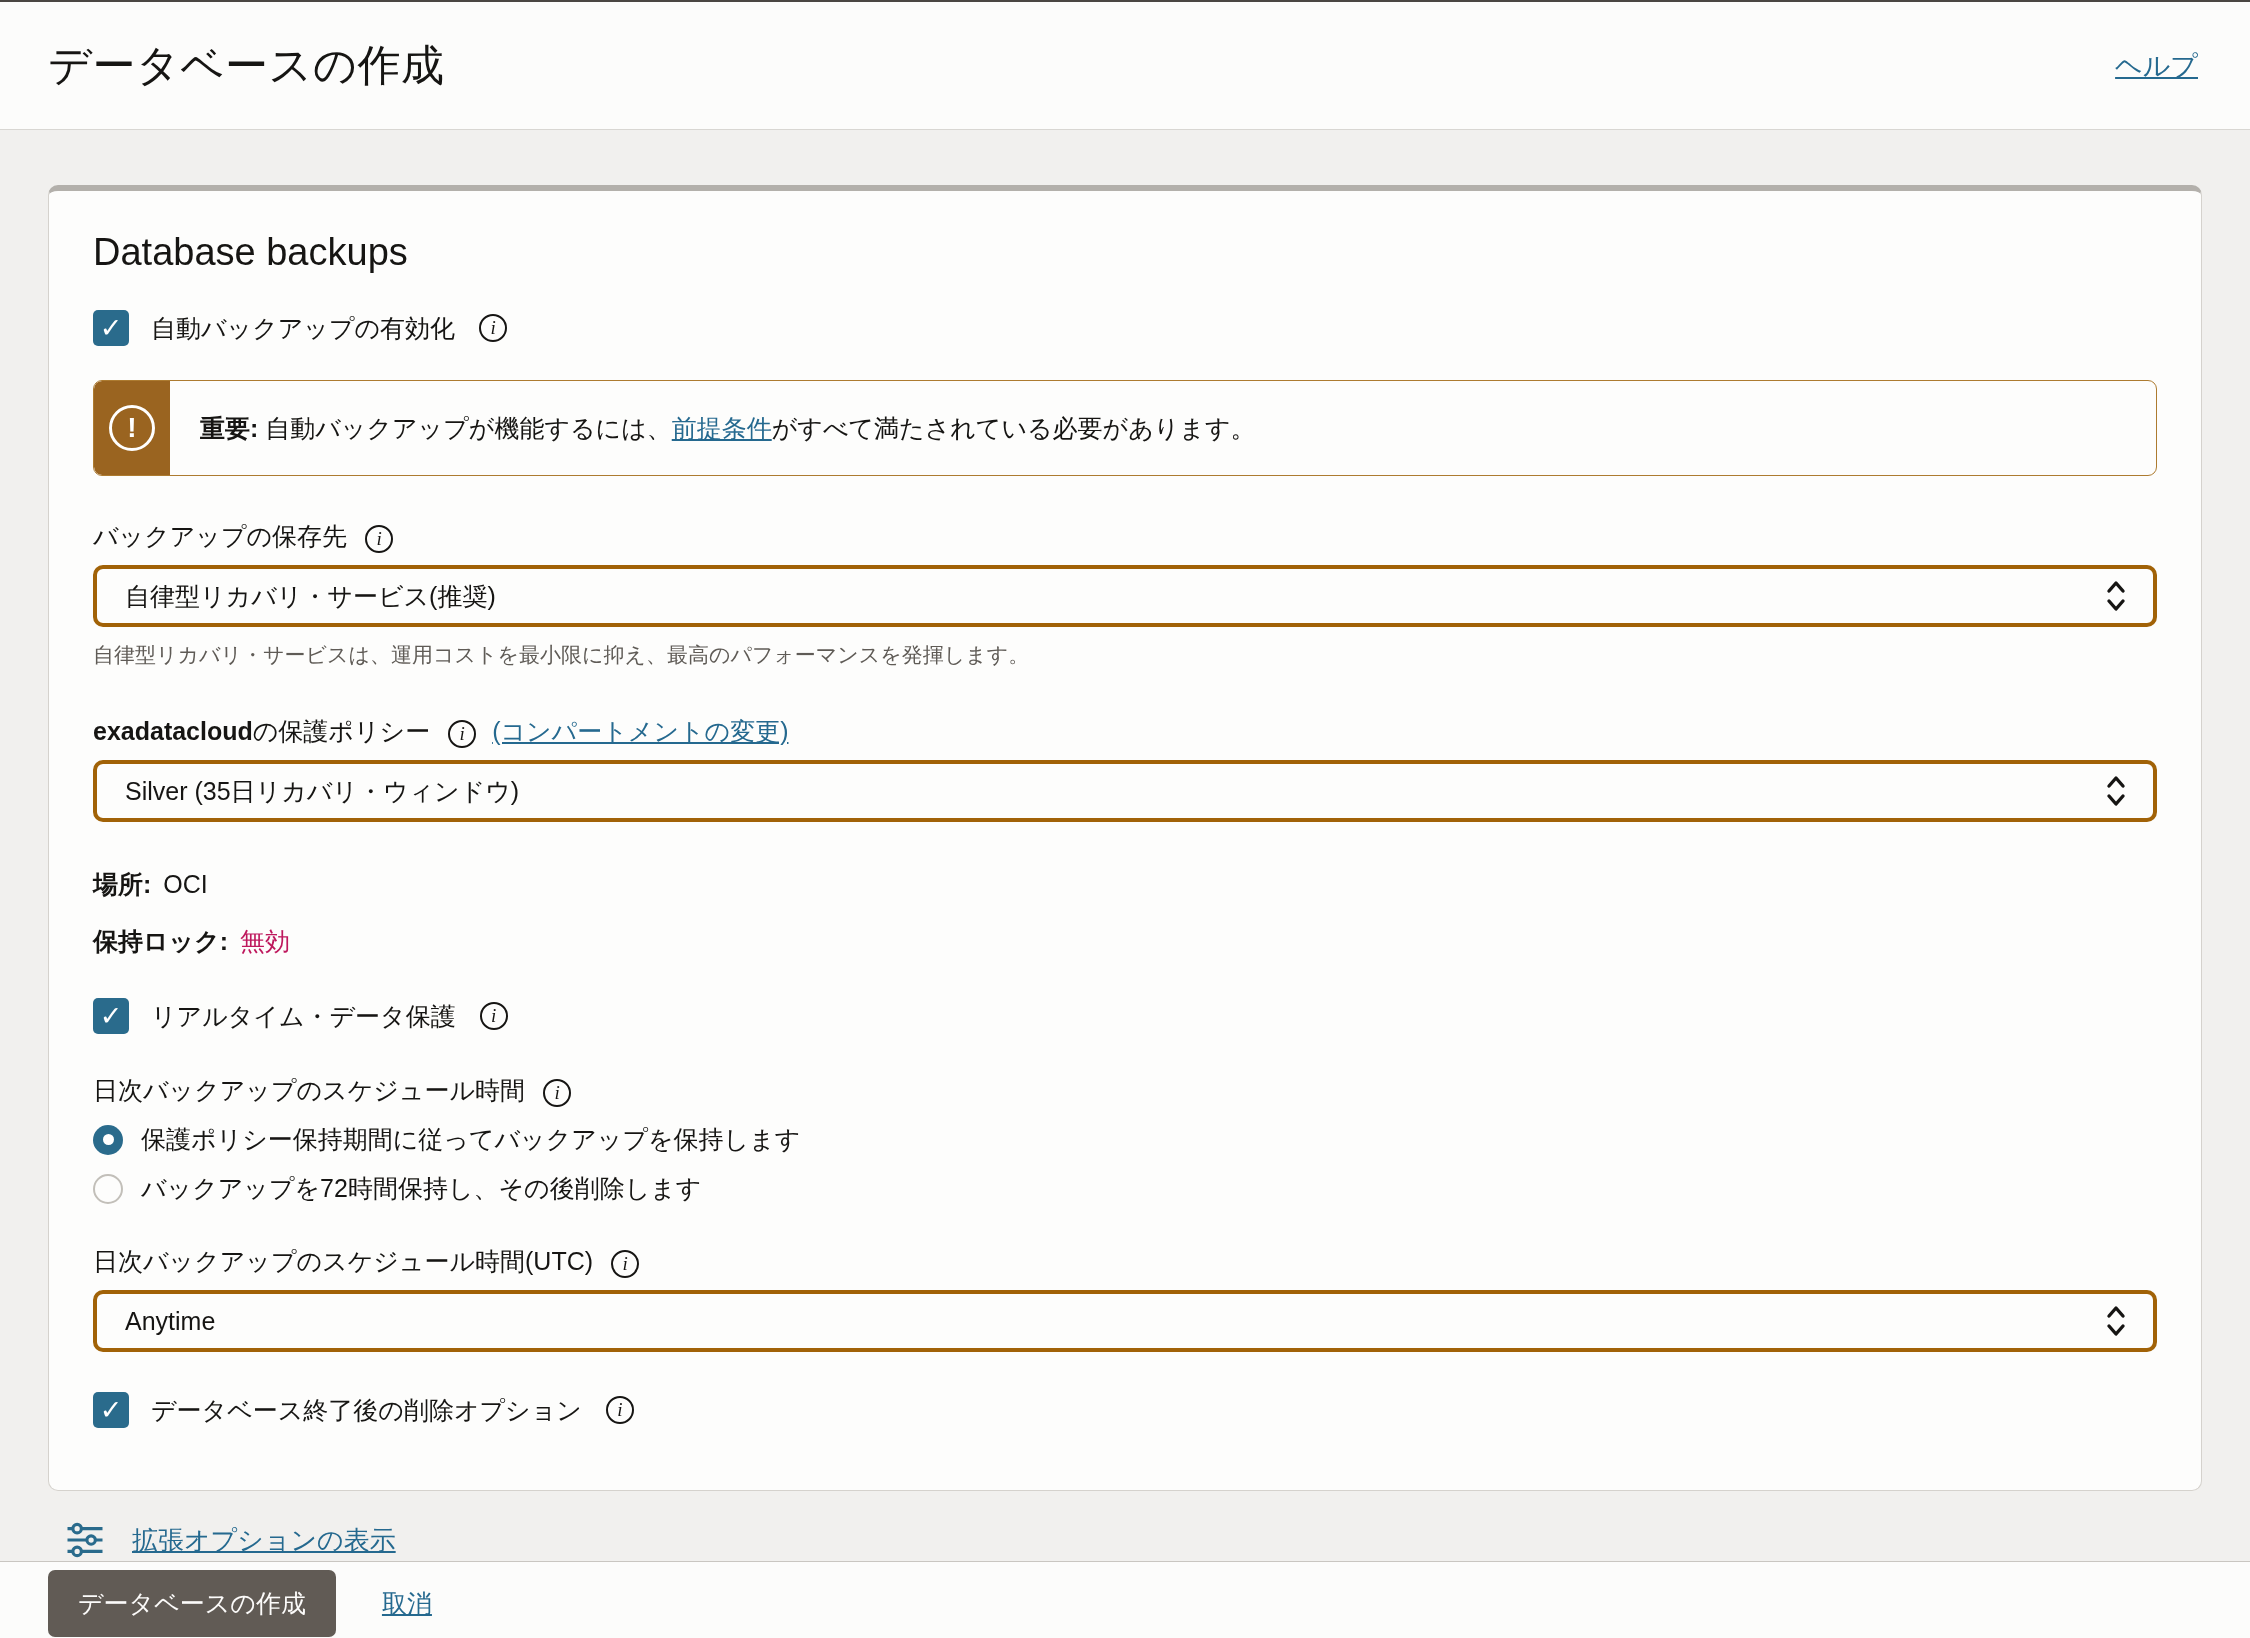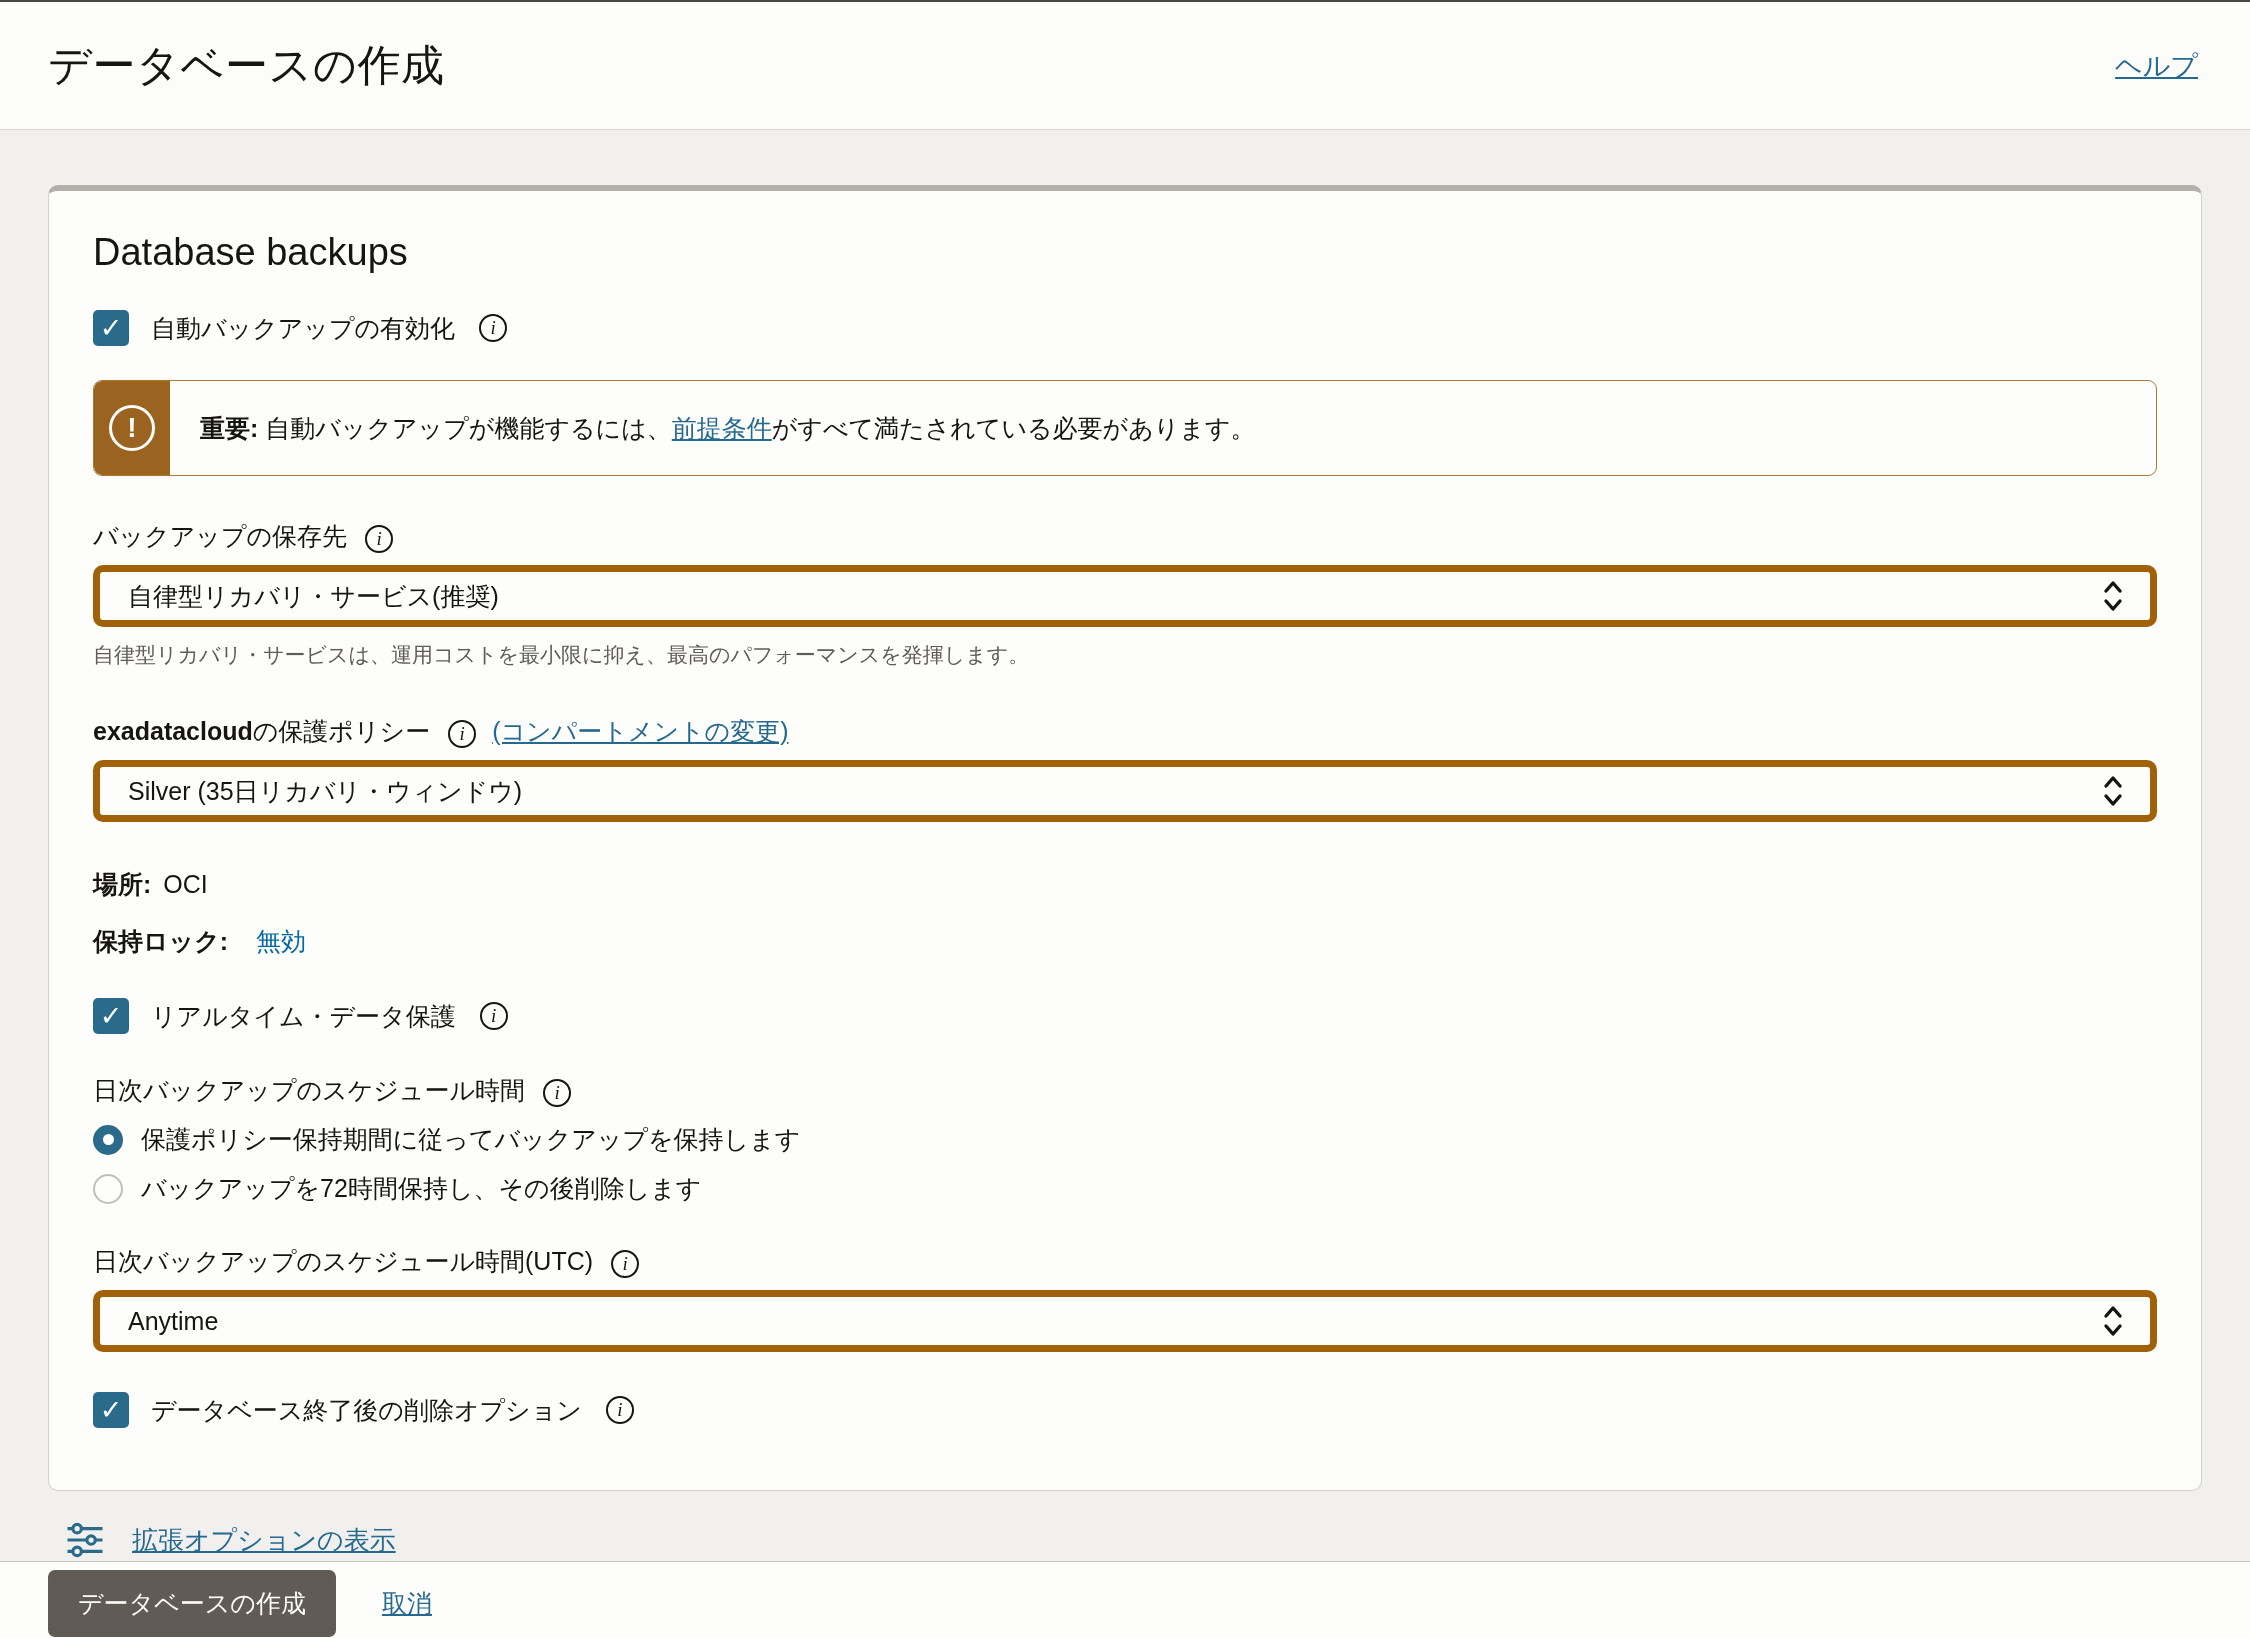--- a/index.html
+++ b/index.html
@@ -103,38 +103,38 @@
     padding: 20px 30px;
     font-size: 25px;
     line-height: 1.45;
   }
 
   
   .select {
     margin-top: 12px;
     height: 62px;
     width: 100%;
-    border: 7px solid #a16207;
+    border: 4px solid #a16207;
     border-radius: 10px;
     background: #fdfdfc;
     display: flex; align-items: center; justify-content: space-between;
     padding: 0 26px 0 28px;
     font-size: 25px;
     cursor: pointer;
   }
   .chevrons { display: flex; flex-direction: column; align-items: center; gap: 2px; }
 
   .helper {
     margin-top: 14px;
     font-size: 21px;
     color: #5f5b56;
   }
 
   .kv { font-size: 25px; display: flex; gap: 12px; align-items: baseline; }
-  .kv .v-dim { color: #0369a1; margin-left: 16px; }
+  .kv .v-dim { color: #be185d; }
 
   
   .radio-row { display: flex; align-items: center; gap: 18px; margin-top: 16px; cursor: pointer; }
   .radio { width: 30px; height: 30px; border-radius: 50%; flex: 0 0 auto; }
   .radio.on {
     background: #2a6b8c;
     display: flex; align-items: center; justify-content: center;
   }
   .radio.on::after { content: ""; width: 11px; height: 11px; border-radius: 50%; background: #ffffff; }
   .radio.off { border: 2px solid #c2bfb9; background: #fdfdfc; }

